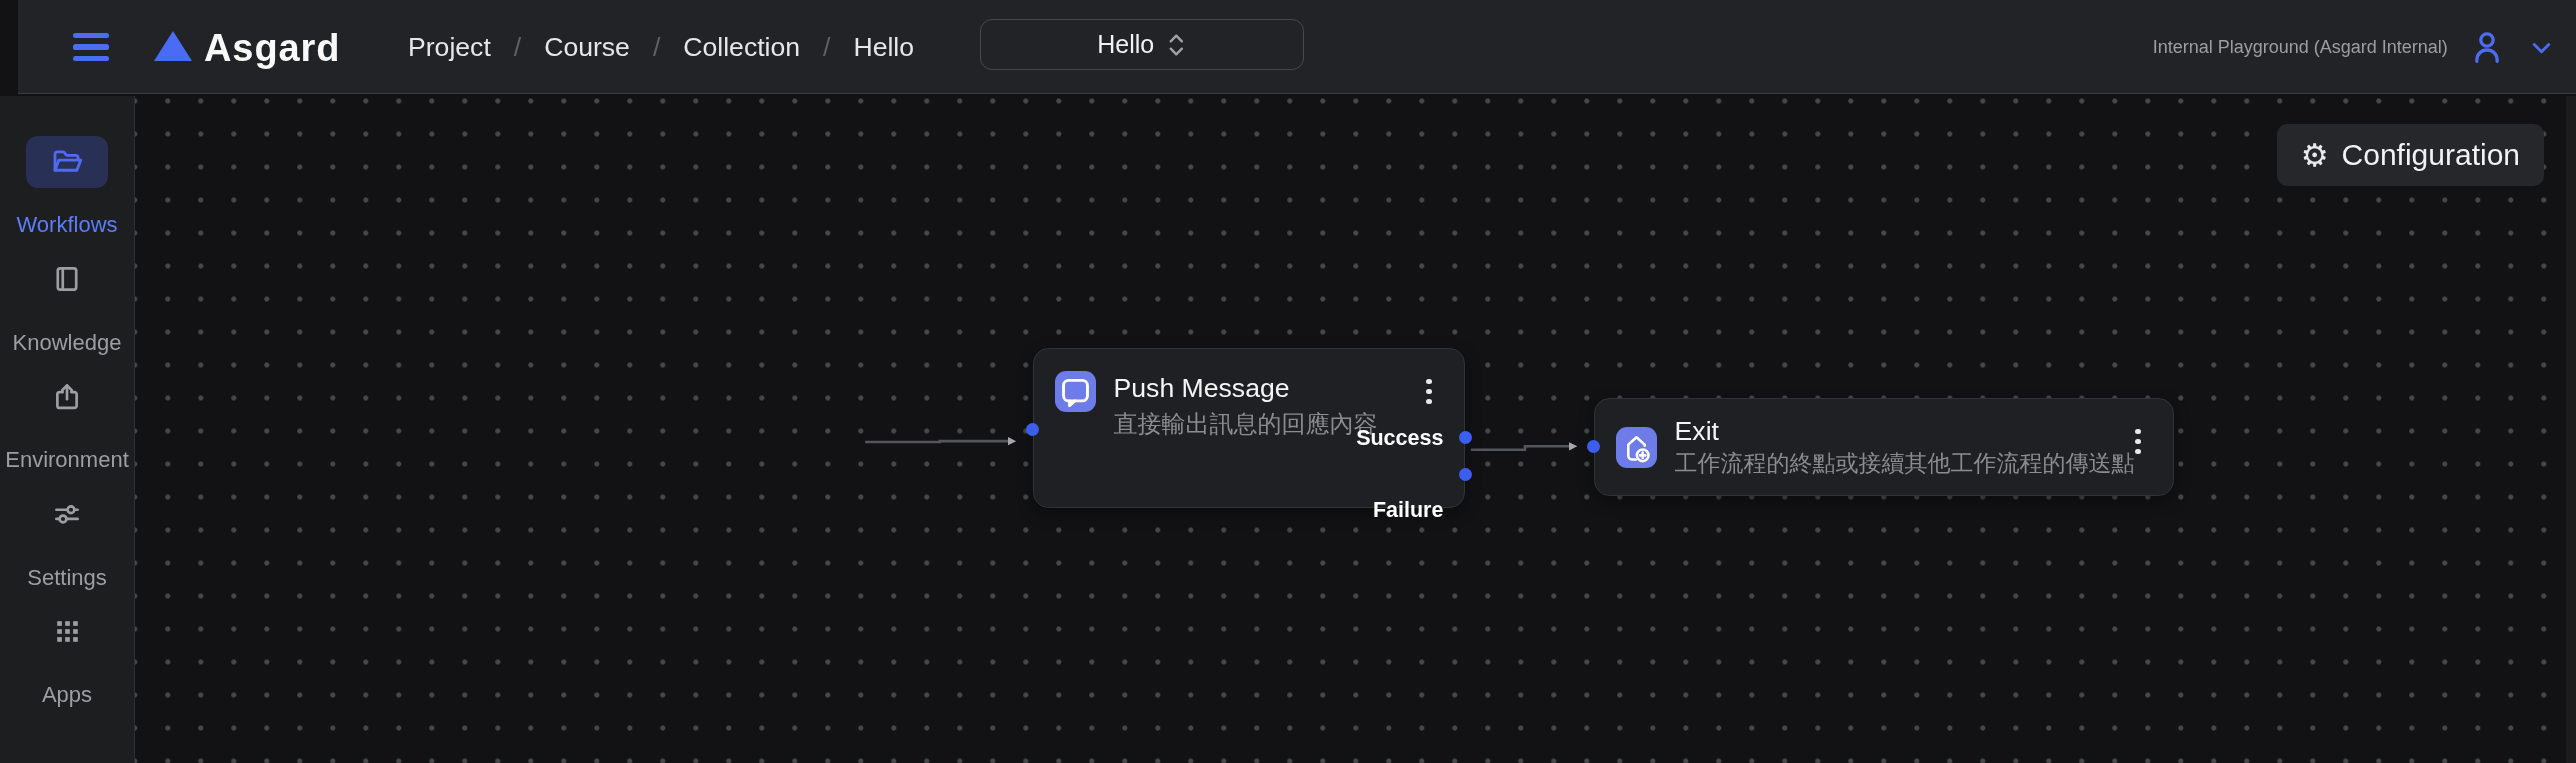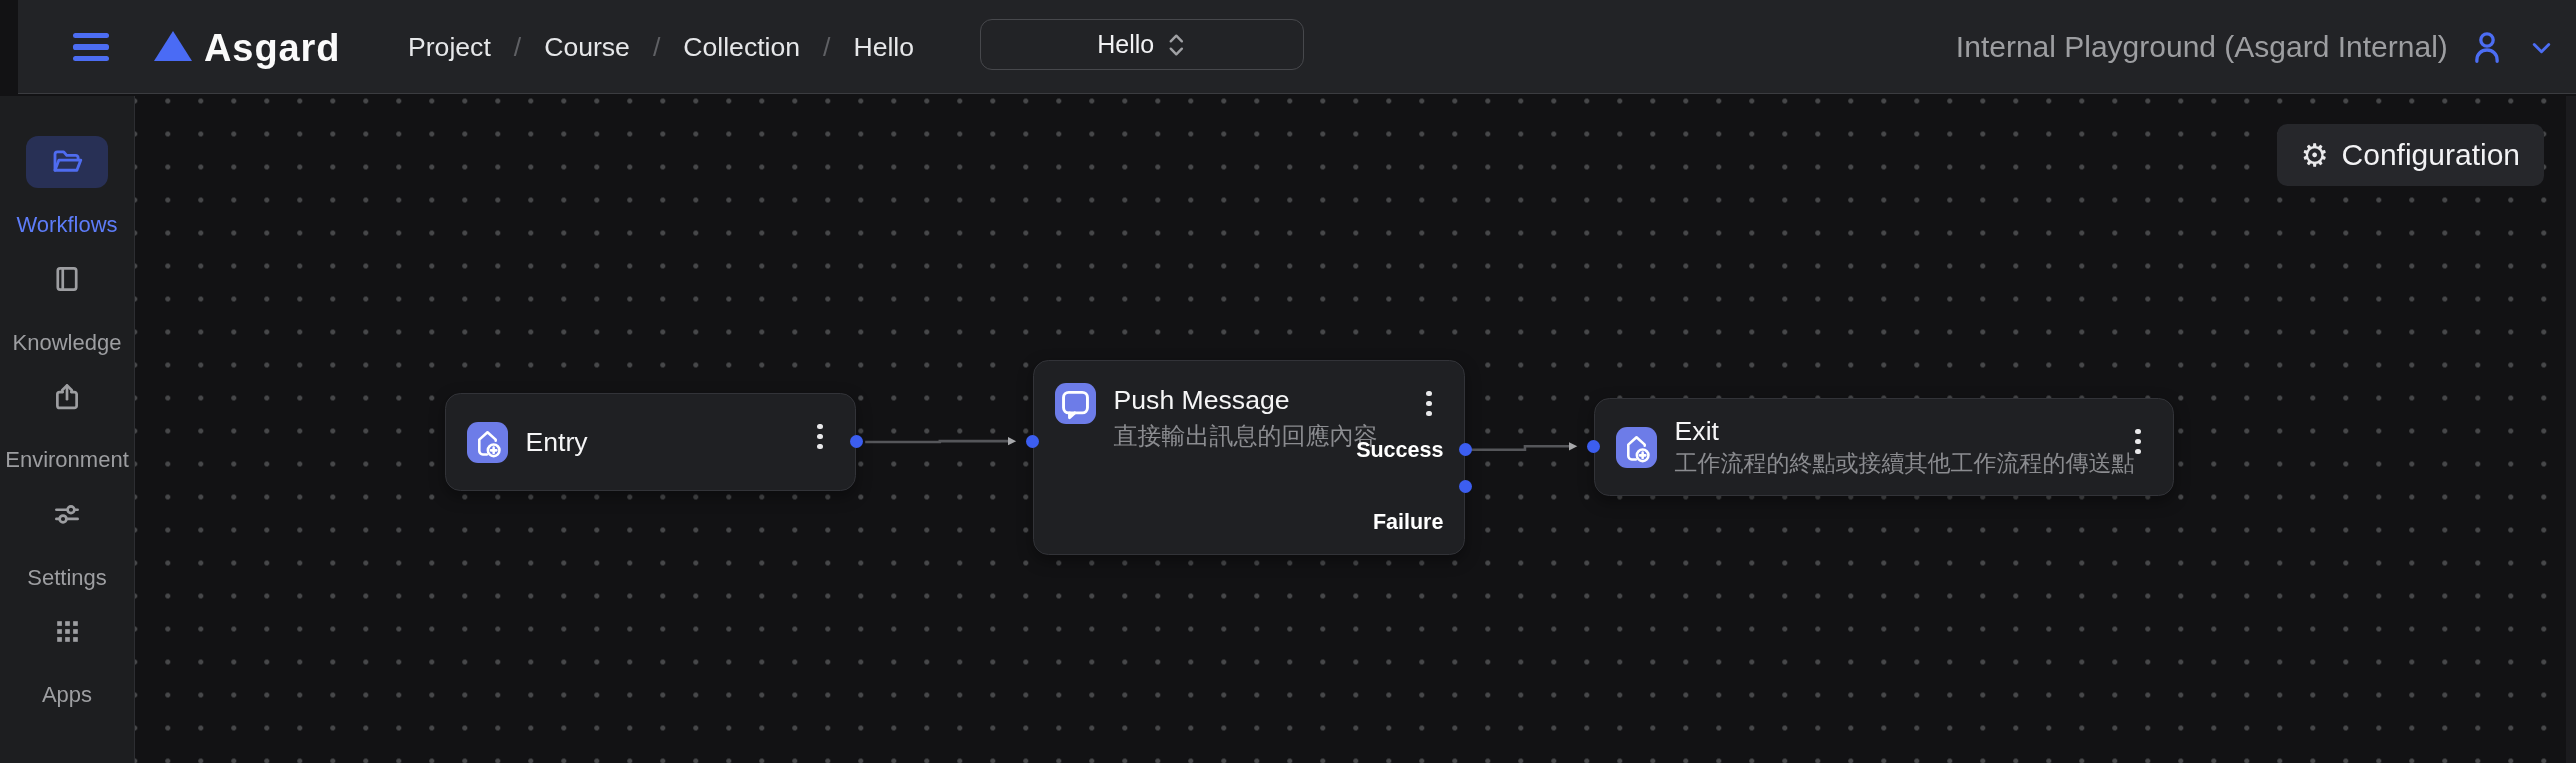--- a/index.html
+++ b/index.html
@@ -21,21 +21,21 @@
   .breadcrumb { position:absolute; left:390px; top:0; height:94px; display:flex;
     align-items:center; gap:23px; font-size:26.6px; }
   .crumb { color:#e6e7e9; cursor:pointer; }
   .crumb-sep { color:#5f6064; }
   .wf-select { position:absolute; left:962px; top:19px; width:324px; height:51px;
     border:1.7px solid #47484c; border-radius:12px; display:flex; align-items:center;
     justify-content:center; gap:12px; cursor:pointer; background:transparent; }
   .wf-select .value { color:#f2f2f4; font-size:25px; }
   .header-right { position:absolute; right:38px; top:0; height:94px; display:flex;
     align-items:center; gap:20.6px; }
-  .account-label { color:#9d9ea1; font-size:30px; }
+  .account-label { color:#9d9ea1; font-size:18px; }
 
   
   .sidebar { position:absolute; left:0; top:96px; width:135px; height:668px;
     background:#1d1e20; border-right:1.7px solid #2d2e32; display:flex; flex-direction:column;
     align-items:center; padding-top:40px; gap:14.6px; }
   .side-item { display:flex; flex-direction:column; align-items:center; width:100%; cursor:pointer;gap:20px; }
   .icon-box { width:82px; height:52px; border-radius:12px; display:flex;
     align-items:center; justify-content:center; }
   .side-item.active .icon-box { background:#283055; }
   .side-label { margin-top:4.3px; font-size:22px; line-height:26.6px; color:#9d9ea1; }
@@ -63,21 +63,21 @@
   .node-icon { flex:0 0 41px; width:41px; height:41px; border-radius:11px; background:#6d7ce8;
     display:flex; align-items:center; justify-content:center; }
   .node-body { margin-left:18px; display:flex; flex-direction:column; }
   .node-title { color:#f5f5f6; font-size:26.6px; line-height:34px; }
   .node-subtitle { color:#8b8c90; font-size:24px; line-height:33px; margin-top:2.6px; }
   .kebab { position:absolute; right:22px; top:22px; width:26px; height:41px; display:flex;
     flex-direction:column; align-items:center; justify-content:center; gap:5.1px; cursor:pointer; }
   .kebab i { width:5.1px; height:5.1px; border-radius:50%; background:#e8e8ea; }
 
   .node-entry { left:310px; top:297px; width:411px; height:98px; }
-  .node-push  { left:898px; top:264px; width:432px; height:195px; }
+  .node-push  { left:898px; top:252px; width:432px; height:160px; }
   .node-push .node-row { align-items:flex-start; padding-top:21.5px; }
   .node-exit  { left:1459px; top:302px; width:580px; height:98px; }
 
   .port { position:absolute; width:13px; height:13px; border-radius:50%; background:#3c5ef0;
     cursor:crosshair; }
   .port-out { right:-7.7px; }
   .port-in  { left:-7.7px; }
   .port-label { position:absolute; right:20.6px; color:#ffffff; font-size:21.5px; font-weight:700; }
   .lbl-success { top:77px; }
   .lbl-failure { top:114px;margin-top:35px; }
@@ -198,40 +198,20 @@
       </defs>
       <path d="M851 403 H938 V402 H1018" fill="none" stroke="#55565a" stroke-width="3" marker-end="url(#arrow)"></path>
       <path d="M1557 412 H1620 V408 H1672" fill="none" stroke="#55565a" stroke-width="3" marker-end="url(#arrow)"></path>
     </svg>
 
     <div class="config-btn">
       <span class="gear">⚙</span>
       <span class="cfg-label">Configuration</span>
     </div>
 
-    <div class="node node-entry">
-      <div class="node-row">
-        <div class="node-icon">
-          <svg width="41" height="41" viewBox="0 0 24 24" fill="none" stroke="#ffffff" stroke-width="1.5" stroke-linecap="round" stroke-linejoin="round">
-            <path d="M16.8 11 V10.3 L12 6 L7.2 10.3 V17 a2 2 0 0 0 2 2 h2.4"></path>
-            <circle cx="15.6" cy="16.6" r="3.4" stroke-width="1.5"></circle>
-            <path d="M15.6 15 V18.2 M14 16.6 H17.2" stroke-width="1.5"></path>
-          </svg>
-        </div>
-        <div class="node-body">
-          <div class="node-title">Entry</div>
-        </div>
-      </div>
-      <div class="kebab">
-          <i></i>
-          <i></i>
-          <i></i>
-        </div>
-      <div class="port port-out" style="top:41px"></div>
-    </div>
 
     <div class="node node-push">
       <div class="node-row">
         <div class="node-icon">
           <svg width="41" height="41" viewBox="0 0 24 24" fill="none" stroke="#ffffff" stroke-width="1.7" stroke-linecap="round" stroke-linejoin="round">
             <rect x="5" y="5.5" width="14" height="12" rx="3"></rect>
             <path d="M8.5 17.5 v2.8 l3.1-2.8"></path>
           </svg>
         </div>
         <div class="node-body">

